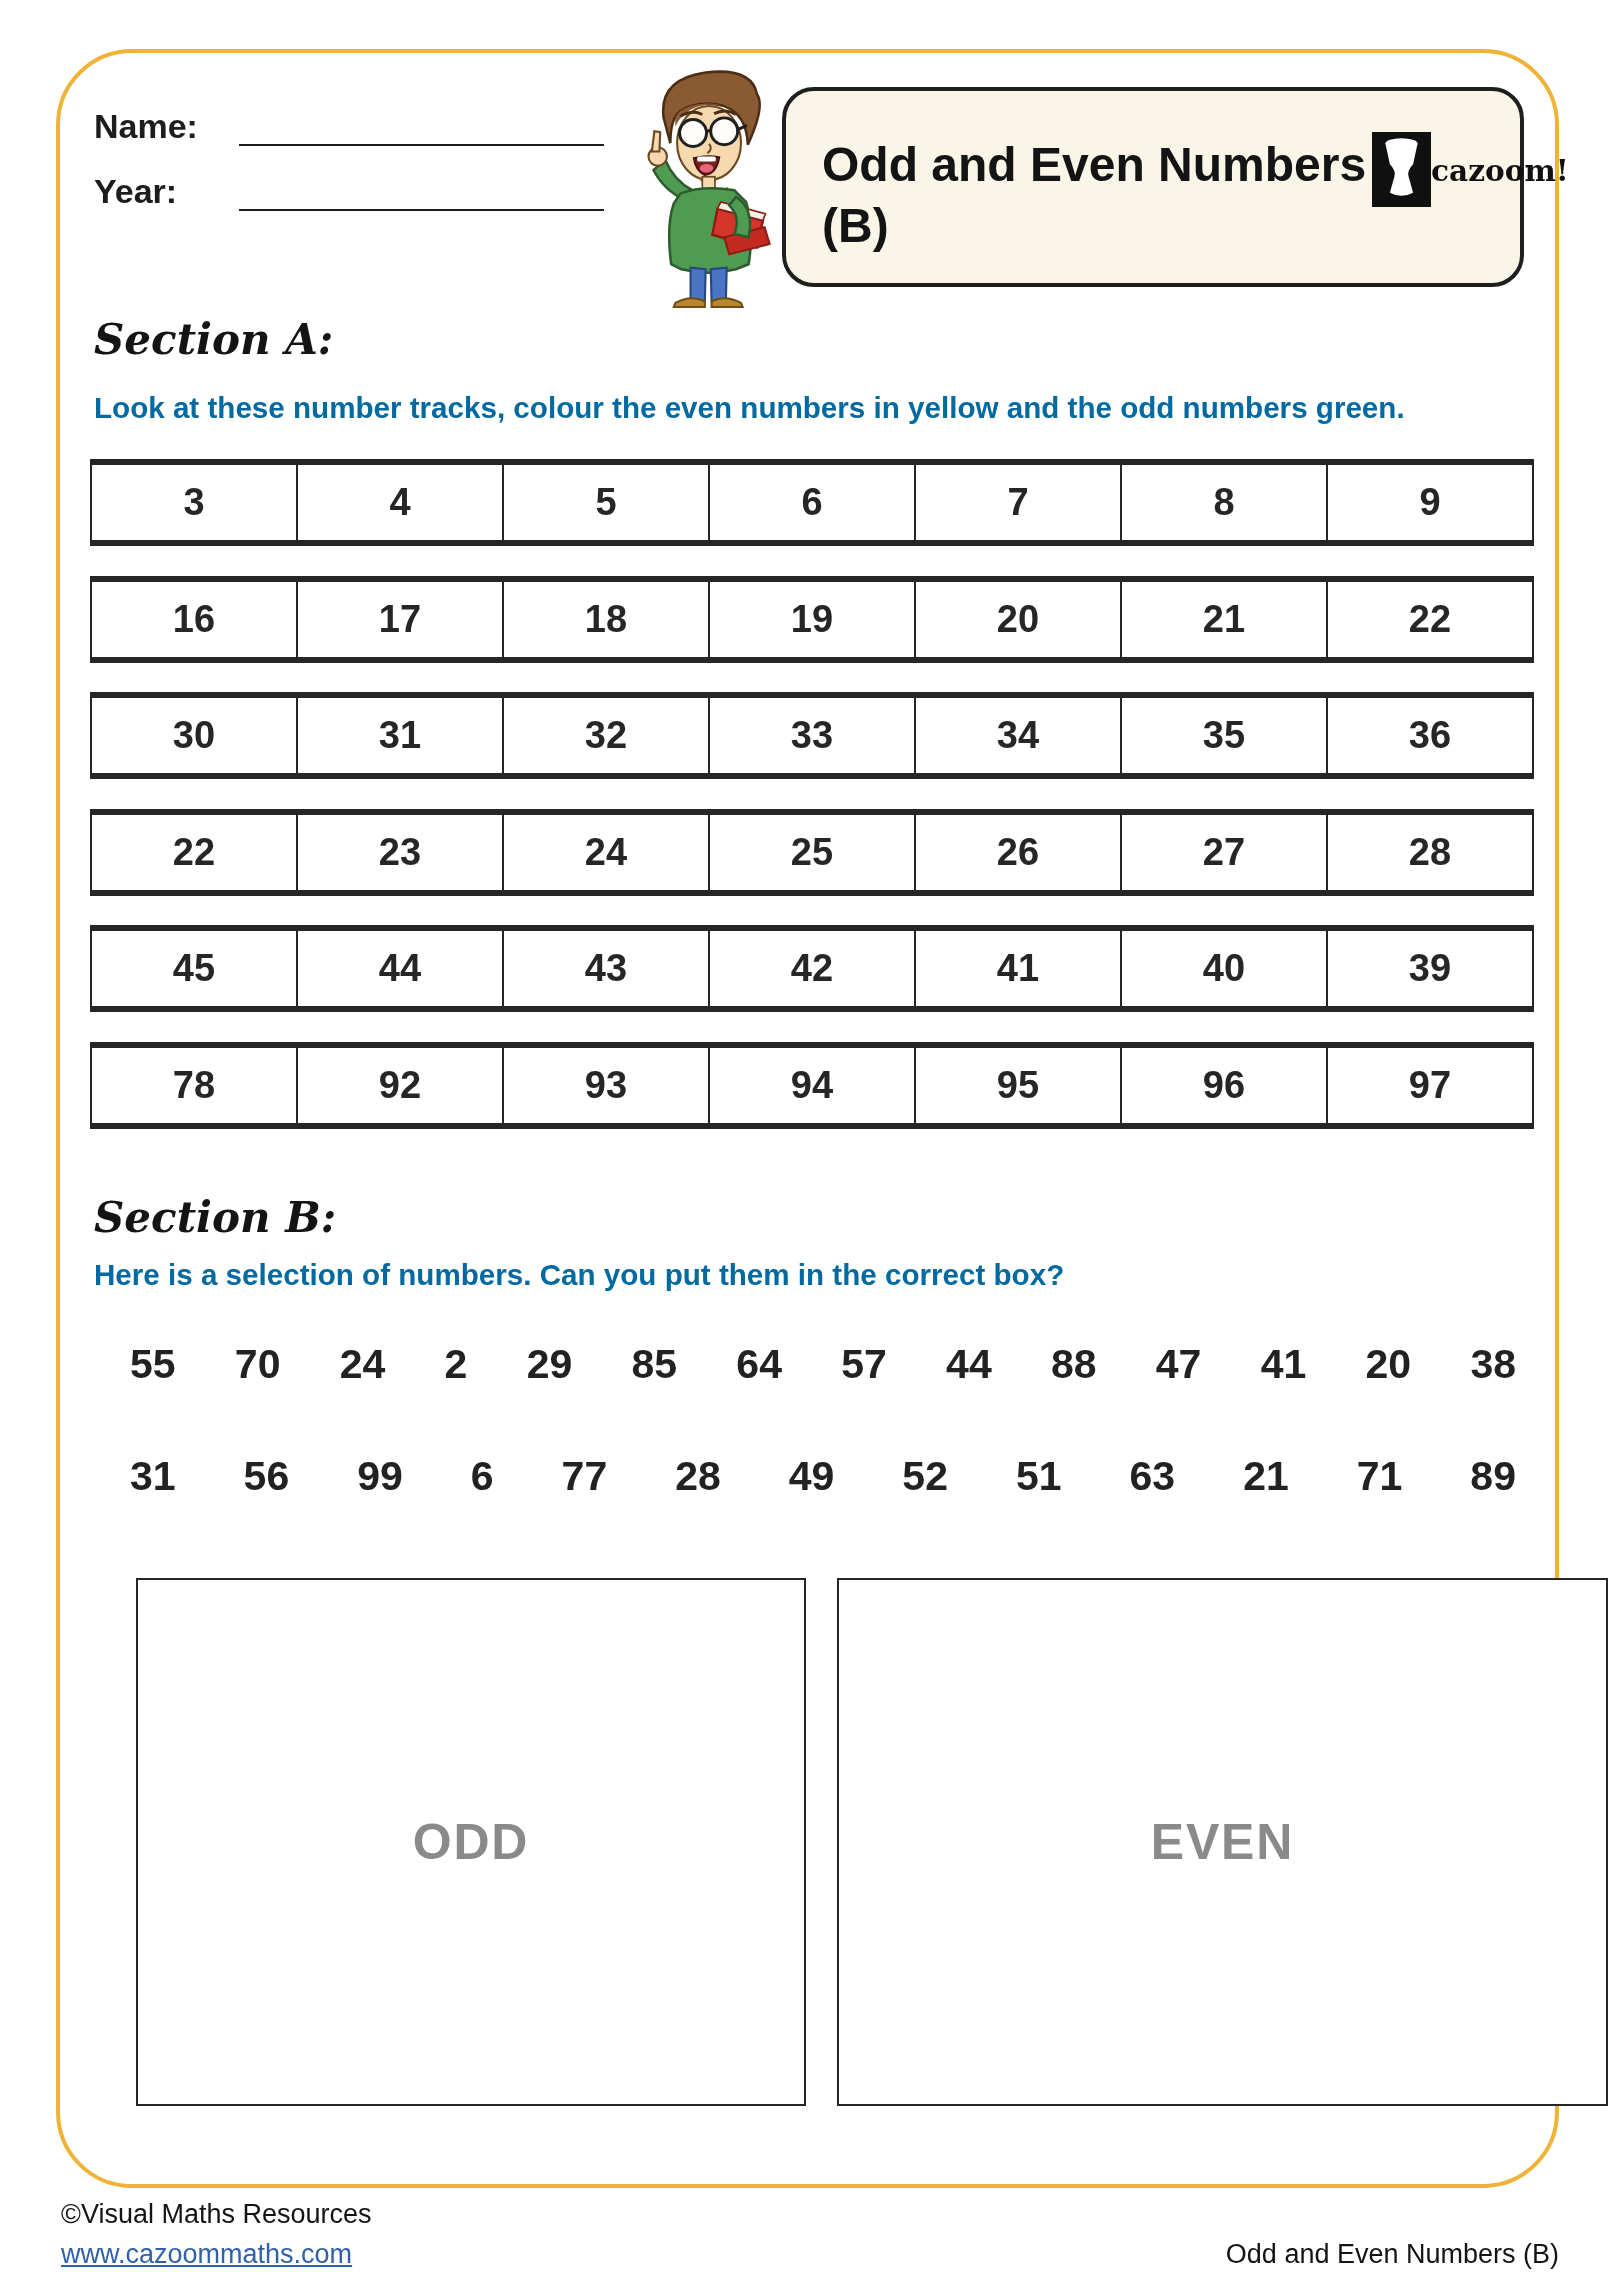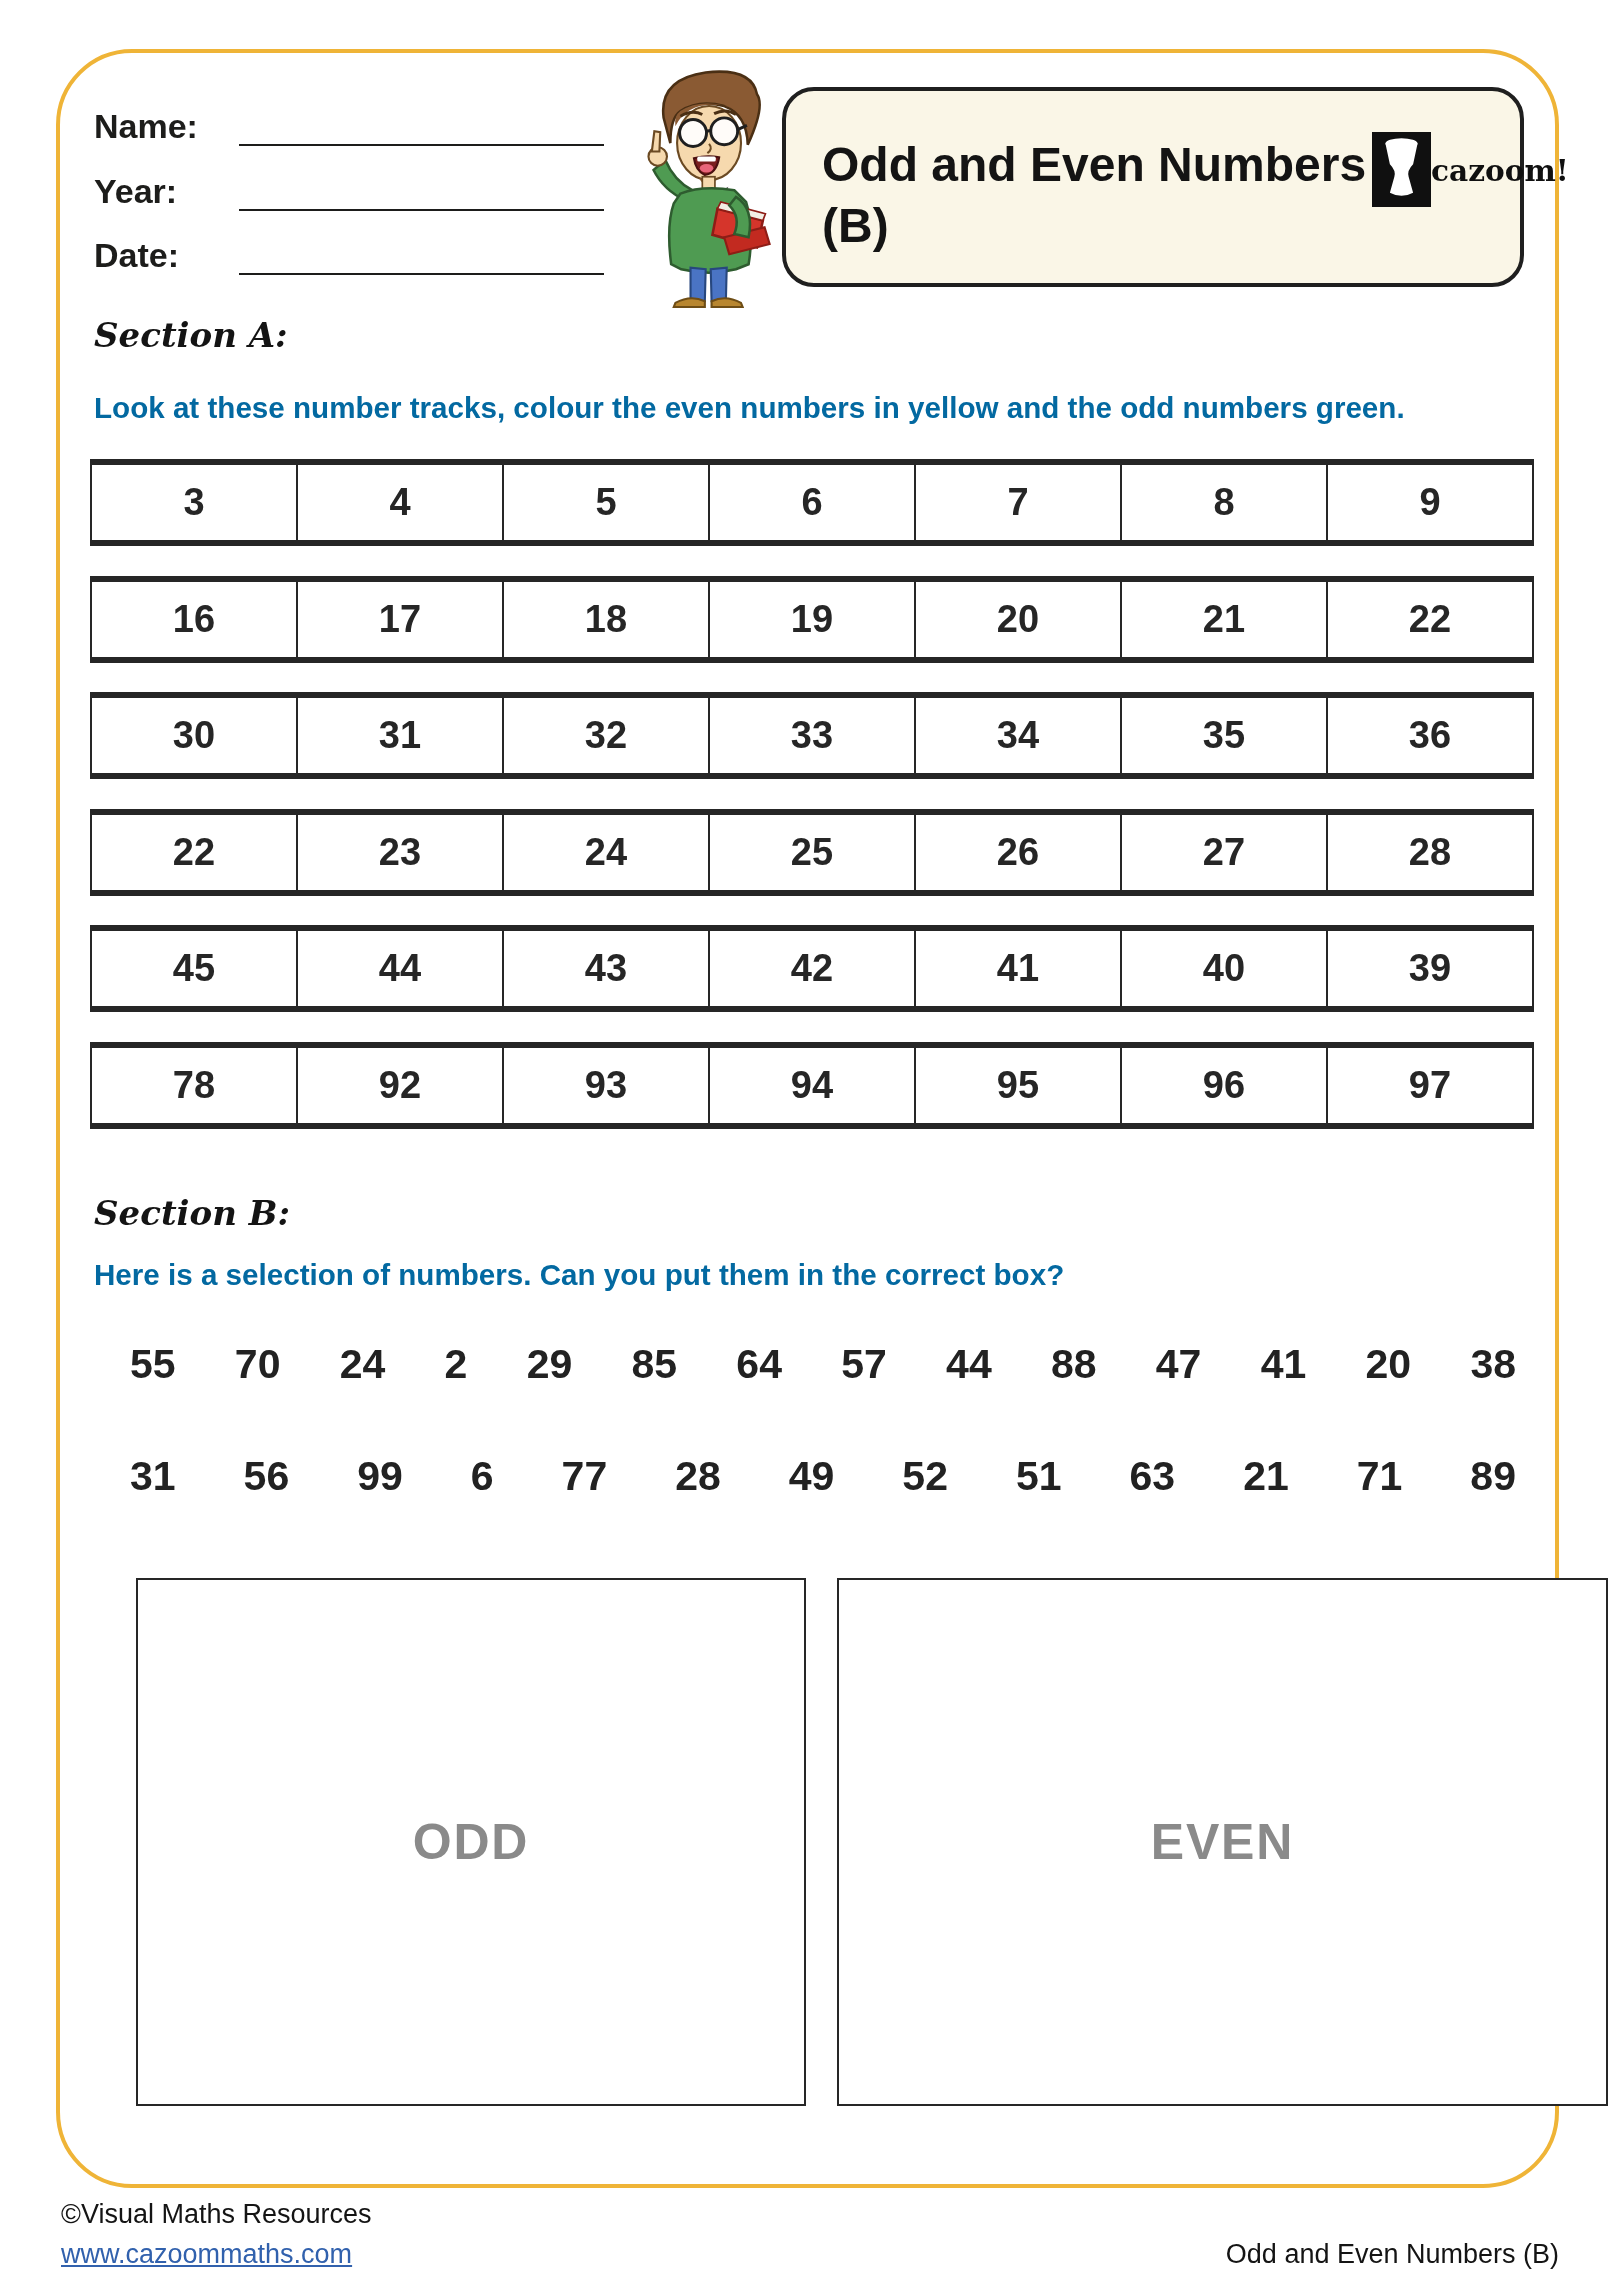--- a/index.html
+++ b/index.html
@@ -25,21 +25,21 @@
   .title-box { position:absolute; left:782px; top:87px; width:742px; height:200px;
     background:#faf6e7; border:4.5px solid #1f1f1f; border-radius:32px; }
   .title-text { position:absolute; left:36px; top:43px; width:555px;
     font-size:48px; line-height:61px; font-weight:bold; color:#141414; }
   .logo { position:absolute; right:23px; top:41px; width:125px; display:flex; flex-direction:row; align-items:center; }
   .logo-mark { width:59px; height:75px; background:#101010; display:flex; align-items:center; justify-content:center; }
   .logo-word { font-family:"DejaVu Serif", serif; font-weight:bold; font-size:29.6px; color:#101010; margin-top:1.8px; }
 
   
   .section-heading { position:absolute; left:94px; font-family:"DejaVu Serif", serif;
-    font-style:italic; font-weight:bold; font-size:34px; color:#141414; }
+    font-style:italic; font-weight:bold; font-size:42px; color:#141414; }
   #heading-a { top:315px; }
   #heading-b { top:1193px; }
   .instruction { position:absolute; left:94px; font-size:29.6px; font-weight:bold; color:#0369a1; }
   #instruction-a { top:391px; }
   #instruction-b { top:1258px; }
 
   
   #tracks { position:absolute; left:90px; top:459px; width:1444px; }
   .track { display:flex; height:87px; margin-bottom:29.6px;
     border:2.7px solid #262626; border-top-width:6.3px; border-bottom-width:6.3px; background:#fff; }
@@ -72,24 +72,20 @@
 <div id="page">
 
   <div class="page-border"></div>
 
   <div class="id-row" id="row-name">
     <span class="lbl">Name:</span>
     <span class="write-line"></span>
   </div>
   <div class="id-row" id="row-year">
     <span class="lbl">Year:</span>
-    <span class="write-line"></span>
-  </div>
-  <div class="id-row" id="row-date">
-    <span class="lbl">Date:</span>
     <span class="write-line"></span>
   </div>
 
   <div class="teacher">
     <svg viewBox="0 0 200 290" width="176" height="244">
 
       <path d="M78,162 Q52,150 40,126 L54,114 Q64,138 86,150 Z" fill="#4f9b52" stroke="#2e5c2f" stroke-width="3"></path>
 
       <circle cx="45" cy="110" r="11" fill="#f6d9ae" stroke="#6b4a23" stroke-width="2.5"></circle>
       <path d="M38,104 L41,80 L48,81 L47,104 Z" fill="#f6d9ae" stroke="#6b4a23" stroke-width="2.5"></path>

